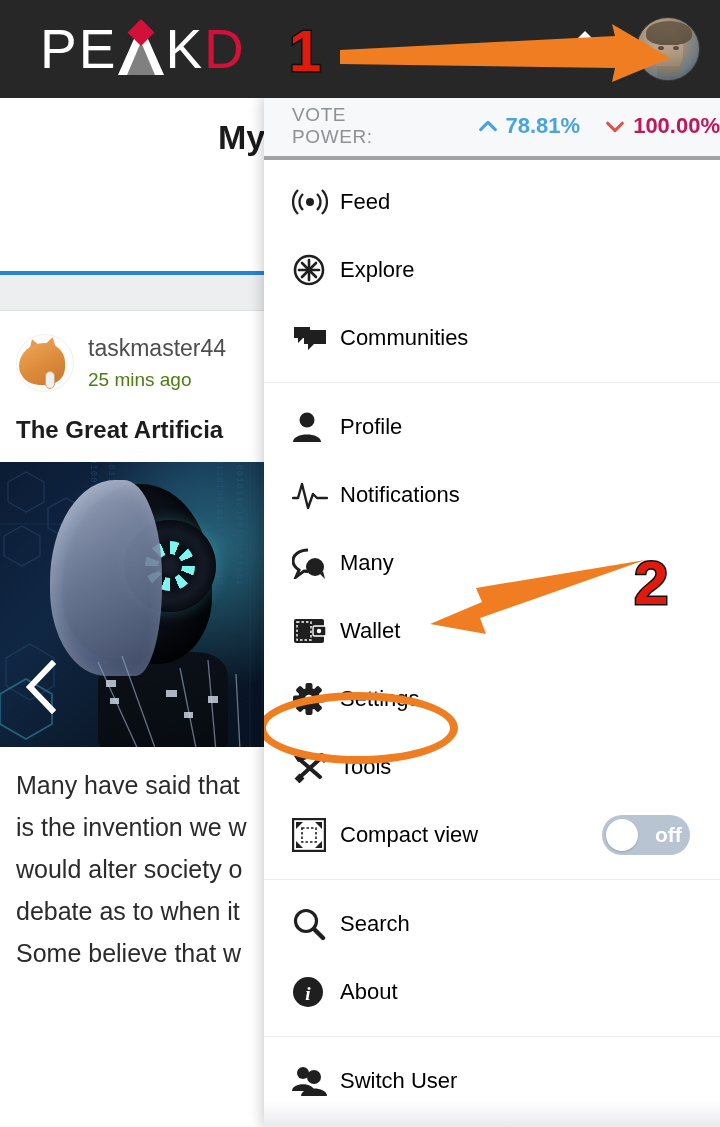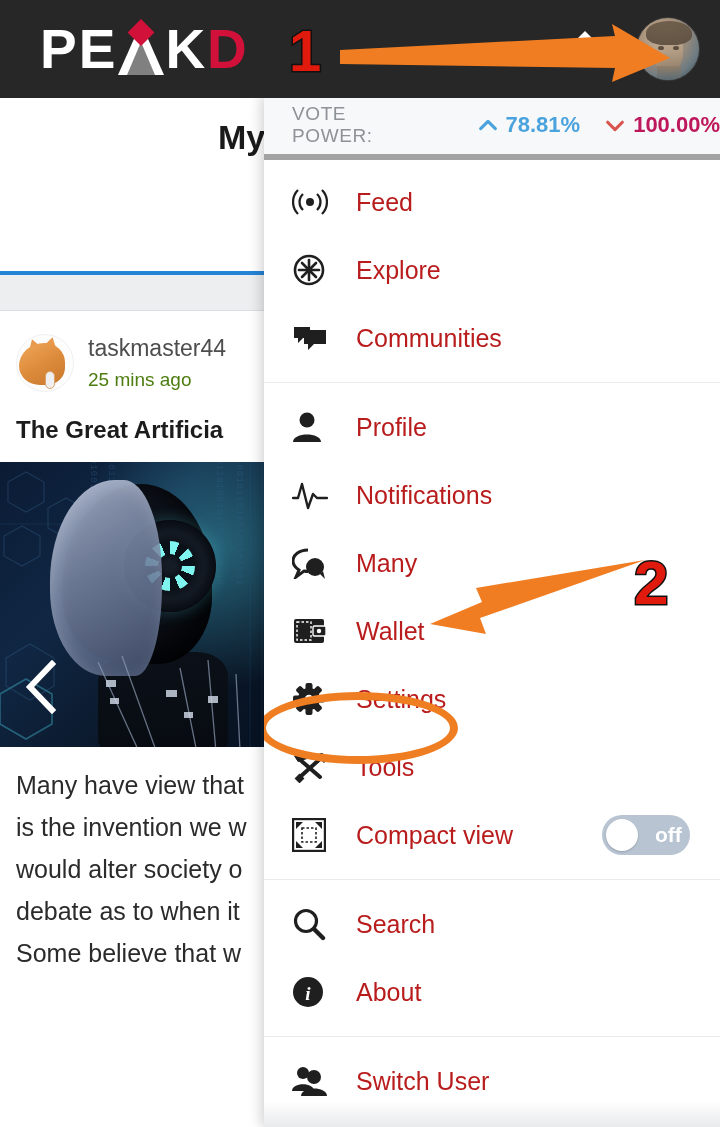--- a/index.html
+++ b/index.html
@@ -12,21 +12,21 @@
   #root { position: relative; width: 720px; height: 1127px; overflow: hidden; background:#fff; }
 
   
   .header {
     position: absolute; left: 0; top: 0; width: 720px; height: 98px;
     background: #272727;
     display: flex; align-items: center;
   }
   .logo-wrap { display: flex; align-items: center; margin-left: 40px; height: 100%; }
   .logo {
-    font-size: 55px; font-weight: 700; letter-spacing: 2px;
+    font-size: 55px; font-weight: 400; letter-spacing: 2px;
     color: #ffffff; line-height: 1; display: flex; align-items: center;
     font-family: "Liberation Sans", sans-serif;
   }
   .logo .d { color: #d1113a; }
   .logo-a {
     position: relative; width: 46px; height: 52px; display:inline-block;
     margin: 0 1px;
   }
   .logo-a .tri-left {
     position:absolute; left:0; bottom:0; width:0; height:0;
@@ -207,35 +207,35 @@
   }
   .post-body div { overflow:hidden; }
 
   
   .menu {
     position:absolute; left:264px; top:96px; width:456px; height:1031px;
     background:#ffffff; box-shadow: -3px 0 12px rgba(0,0,0,.18);
     overflow:hidden;
   }
   .vote-power {
-    height:64px; background:#f7f8f9; border-bottom:6px solid #a3a3a3;
+    height:64px; background:#f7f8f9; border-bottom:4px solid #a3a3a3;
     display:flex; align-items:center; padding-left:28px;
   }
   .vp-label { font-size:19px; letter-spacing:.6px; color:#8d9296; }
   .vp-up { margin-left:78px; display:flex; align-items:center; color:#4aa3dd; font-size:22px; font-weight:700; }
   .vp-down { margin-left:24px; display:flex; align-items:center; color:#be185d; font-size:22px; font-weight:700; }
   .chev { width:22px; height:22px; margin-right:7px; flex:none; }
 
   .menu-section { padding: 0; }
   .menu-divider { height:1px; background:#e9ebed; margin: 10px 0; }
   .menu-item {
     display:flex; align-items:center; height:68px; padding-left:28px; position:relative;
   }
   .mi-icon { width:42px; height:34px; flex:none; display:flex; align-items:center; justify-content:flex-start; }
-  .mi-label { font-size:25px; color:#b91c1c; margin-left:22px; white-space:nowrap; }
+  .mi-label { font-size:22px; color:#000000; margin-left:6px; white-space:nowrap; }
 
   .toggle {
     position:absolute; right:30px; top:14px; width:88px; height:40px; border-radius:20px;
     background:#b8c4d2; display:flex; align-items:center;
   }
   .toggle .knob {
     width:32px; height:32px; border-radius:50%; background:#ffffff; margin-left:4px; flex:none;
     box-shadow:0 1px 2px rgba(0,0,0,.18);
   }
   .toggle .tog-text { color:#ffffff; font-size:21px; font-weight:700; margin-left:17px; }
@@ -333,21 +333,21 @@
           </svg>
         </div>
 
         <svg class="carousel-arrow" viewBox="0 0 40 54">
           <polyline points="30,4 8,27 30,50" stroke="#ffffff" stroke-width="6" fill="none" stroke-linecap="square" stroke-linejoin="miter"></polyline>
         </svg>
         <div class="img-overlay-text">M</div>
       </div>
 
       <div class="post-body">
-        <div>Many have view that</div>
+        <div>Many have said that</div>
         <div>is the invention we w</div>
         <div>would alter society o</div>
         <div>debate as to when it</div>
         <div>Some believe that w</div>
       </div>
     </div>
   </div>
 
   <div class="menu">
 

